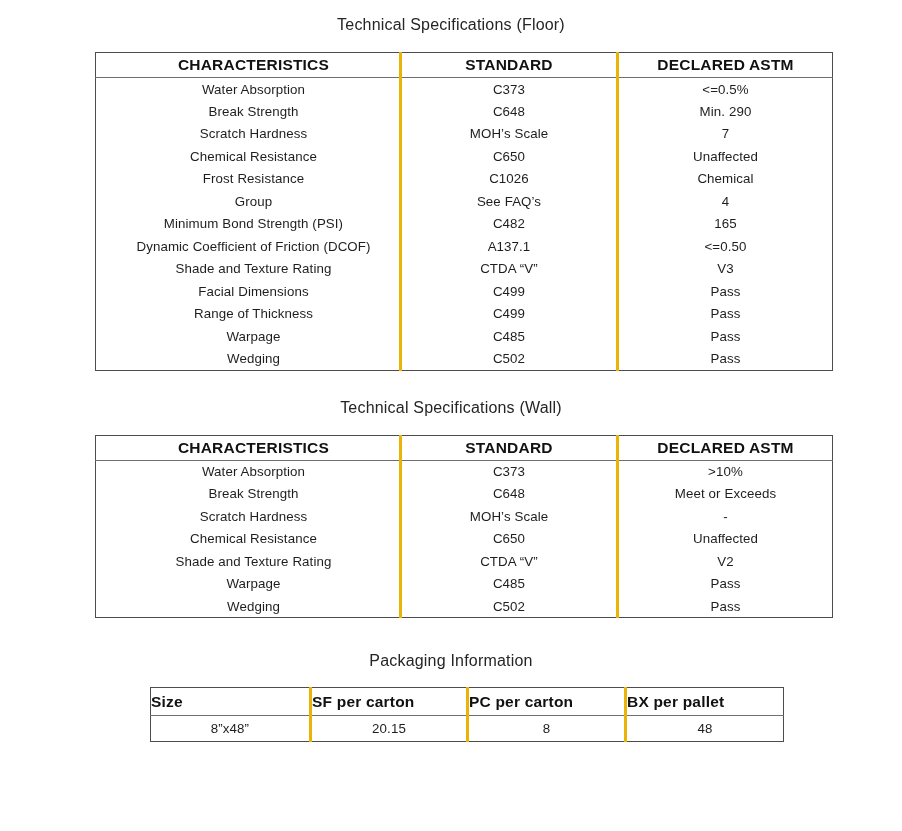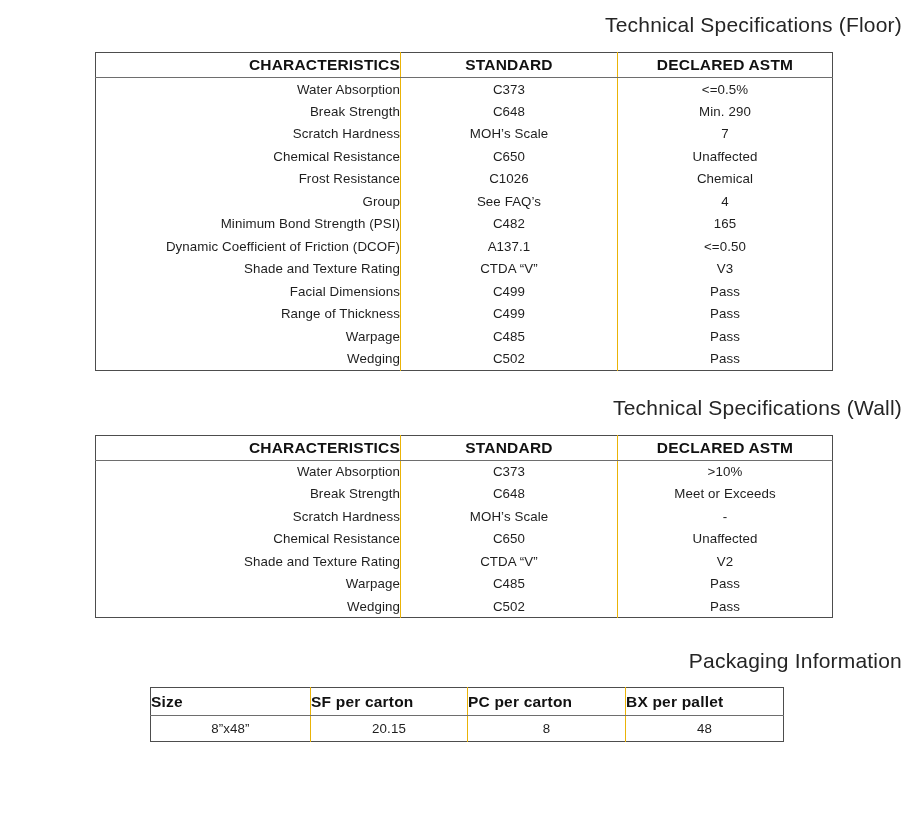--- a/index.html
+++ b/index.html
@@ -9,22 +9,22 @@
     color: #1e1e1e;
   }
   .page {
     position: relative;
     width: 902px;
     height: 831px;
     background: #ffffff;
     overflow: hidden;
   }
   .section-title {
-    text-align: right;
-    font-size: 21px;
+    text-align: center;
+    font-size: 16px;
     font-weight: 400;
     color: #252525;
     letter-spacing: 0.2px;
     height: 22px;
     line-height: 22px;
   }
   #floor-title { padding-top: 0; margin-top: 14px; }
   #wall-title  { margin-top: 26px; }
   #packaging-title { margin-top: 32px; }
 
@@ -44,33 +44,33 @@
 
   th {
     font-weight: 700;
     font-size: 15.5px;
     color: #111111;
     border-bottom: 1px solid #6e6e6e;
     height: 25px;
     vertical-align: middle;
     letter-spacing: 0.2px;
   }
-  th + th, td + td { border-left: 1px solid #eab308; }
+  th + th, td + td { border-left: 3px solid #eab308; }
 
   td {
     font-size: 13.3px;
     color: #1e1e1e;
     height: 22.5px;
     vertical-align: middle;
     text-align: center;
     letter-spacing: 0.1px;
   }
   .spec-table th:first-child,
   .spec-table td:first-child {
-    text-align: right;
+    text-align: center;
     padding-left: 12px;
   }
 
   .pack-table {
     width: 633px;
     margin: 15px 0 0 150px;
   }
   .pack-table col.p1 { width: 160px; }
   .pack-table col.p2 { width: 157px; }
   .pack-table col.p3 { width: 158px; }

